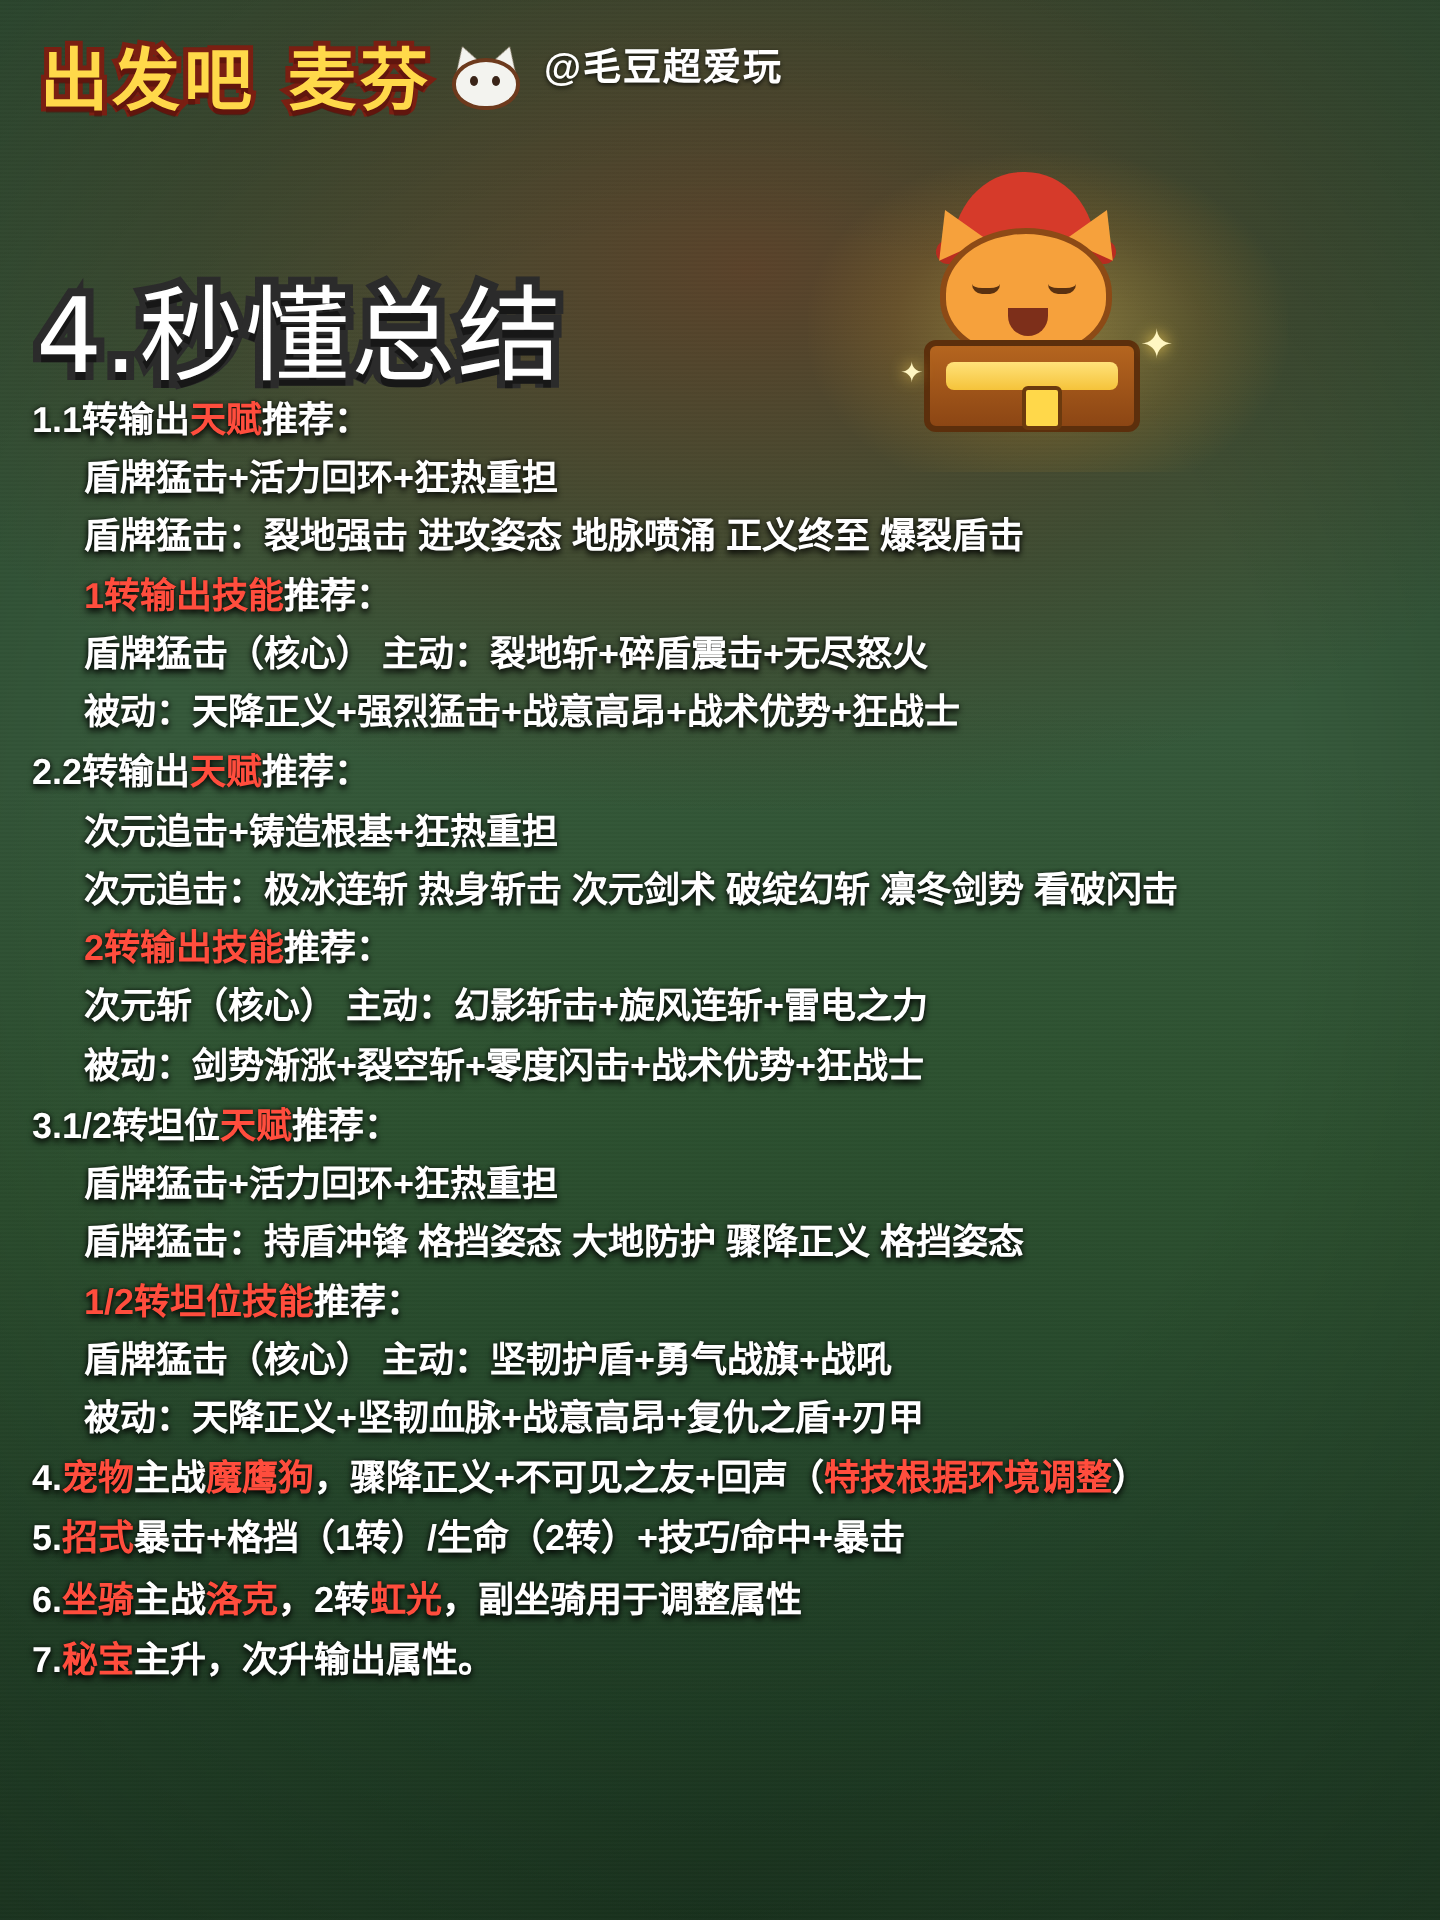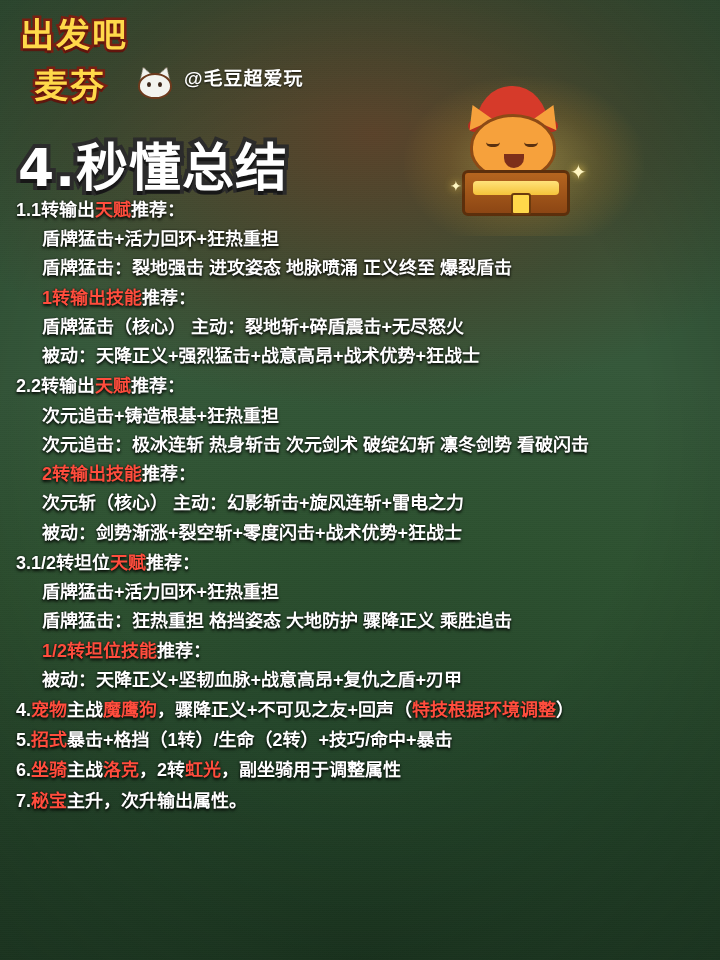--- a/index.html
+++ b/index.html
@@ -27,21 +27,21 @@
     background-image:
       repeating-linear-gradient(0deg, rgba(255,255,255,0.012) 0 1px, rgba(0,0,0,0.012) 1px 2px);
     pointer-events: none;
   }
 
   
   .logo-wrap {
     position: absolute; left: 20px; top: 18px;
     display: flex; align-items: flex-end; gap: 6px;
   }
-  .logo-stack { display: flex; flex-direction: column; gap: 16px; }
+  .logo-stack { display: flex; flex-direction: row; gap: 2px; }
   .logo-line {
     font-family: "DejaVu Sans", "Liberation Sans", sans-serif;
     font-weight: bold;
     font-size: 34px;
     letter-spacing: 2px;
     color: #ffd94a;
     -webkit-text-stroke: 5px #7a1f12;
     paint-order: stroke fill;
     text-shadow: 0 3px 0 rgba(80,15,10,0.6);
     line-height: 1.02;
@@ -72,21 +72,21 @@
   .handle {
     font-size: 19px; color: #ffffff; font-weight: bold;
     text-shadow: 0 1px 2px rgba(0,0,0,0.75);
     margin-bottom: 13px; letter-spacing: 1px;
   }
 
   
   .title {
     position: absolute; left: 18px; top: 126px;
     font-family: "DejaVu Sans", "Liberation Sans", sans-serif;
-    font-weight: bold;
+    font-weight: normal;
     font-size: 52px;
     color: #ffffff;
     -webkit-text-stroke: 8px #2b2b2b;
     paint-order: stroke fill;
     letter-spacing: 1px;
     text-shadow: 0 4px 0 rgba(0,0,0,0.45);
   }
 
   
   .mascot { position: absolute; left: 424px; top: 86px; width: 200px; height: 130px; }
@@ -248,26 +248,29 @@
       </div>
       <div class="row lvl0">
         <span class="w">3.1/2转坦位</span>
         <span class="hl-red">天赋</span>
         <span class="w">推荐：</span>
       </div>
       <div class="row lvl1">
         <span class="w">盾牌猛击+活力回环+狂热重担</span>
       </div>
       <div class="row lvl1">
-        <span class="w">盾牌猛击：狂热重担 格挡姿态 大地防护 骤降正义 乘胜追击</span>
+        <span class="w">盾牌猛击：持盾冲锋 格挡姿态 大地防护 骤降正义 格挡姿态</span>
       </div>
       <div class="row lvl1">
         <span class="hl-red">1/2转坦位</span>
         <span class="hl-red">技能</span>
         <span class="w">推荐：</span>
+      </div>
+      <div class="row lvl1">
+        <span class="w">盾牌猛击（核心） 主动：坚韧护盾+勇气战旗+战吼</span>
       </div>
       <div class="row lvl1">
         <span class="w">被动：天降正义+坚韧血脉+战意高昂+复仇之盾+刃甲</span>
       </div>
       <div class="row lvl0">
         <span class="w">4.</span>
         <span class="hl-red">宠物</span>
         <span class="w">主战</span>
         <span class="hl-red">魔鹰狗</span>
         <span class="w">，骤降正义+不可见之友+回声（</span>

